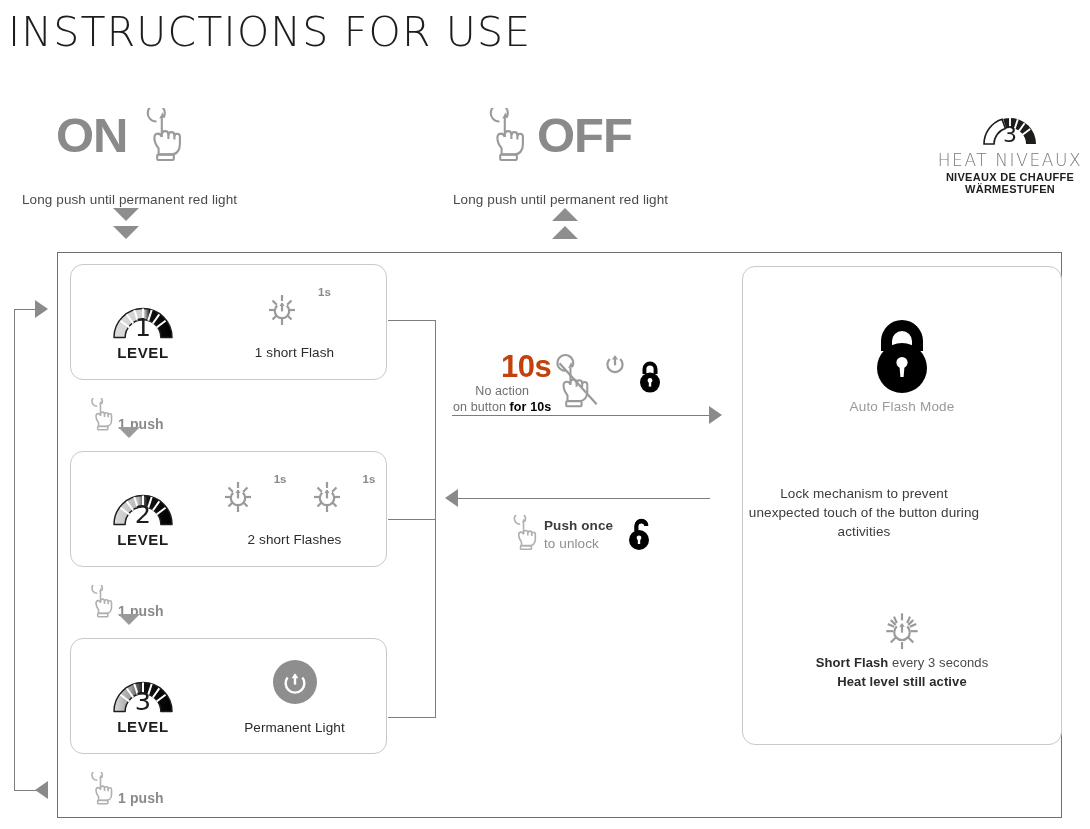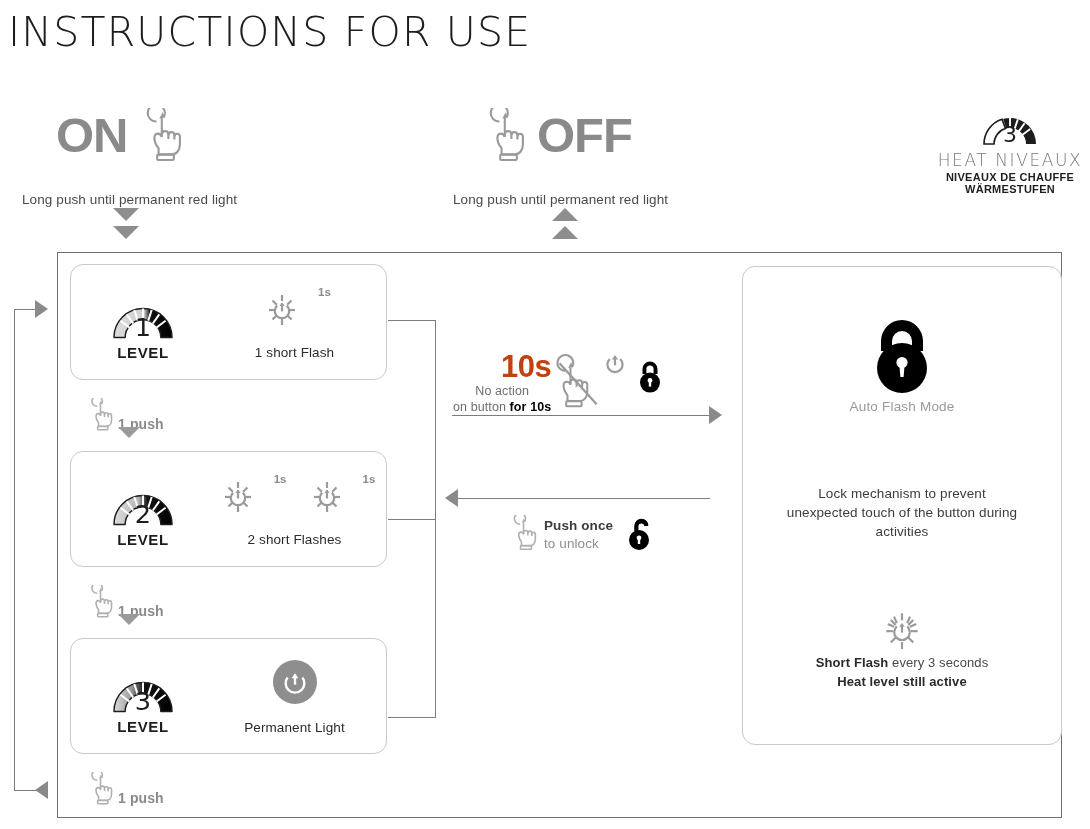--- a/index.html
+++ b/index.html
@@ -607,21 +607,21 @@
   <svg width="74" height="78" viewBox="0 0 74 78">
     <path d="M16 36 L16 26 A21 21 0 0 1 58 26 L58 36 L47 36 L47 26
              A10 10 0 0 0 27 26 L27 36 Z" fill="#000000"></path>
     <circle cx="37" cy="53" r="25" fill="#000000"></circle>
     <circle cx="37" cy="47.5" r="5.6" fill="#ffffff"></circle>
     <path d="M34.2 47.5 L39.8 47.5 L38.6 62 L35.4 62 Z" fill="#ffffff"></path>
   </svg>
 </div>
 <div class="abs" id="auto-lock-label" style="left:742px;top:399px;width:320px;">Auto Flash Mode</div>
 
-<div class="abs" id="lock-desc" style="left:782px;top:484px;width:240px;">Lock mechanism to prevent unexpected touch of the button during activities</div>
+<div class="abs" id="lock-desc" style="left:744px;top:484px;width:240px;">Lock mechanism to prevent unexpected touch of the button during activities</div>
 
 <div class="abs" style="left:742px;top:603px;width:320px;display:flex;justify-content:center;">
   <svg width="52" height="52" viewBox="0 0 48 48">
     <g stroke="#9a9a9a" stroke-width="2" fill="none">
       <line x1="24" y1="9.5" x2="24" y2="16"></line>
         <line x1="24" y1="36" x2="24" y2="42.5"></line>
       <line x1="9.5" y1="26" x2="16" y2="26"></line>
         <line x1="32" y1="26" x2="38.5" y2="26"></line>
       <line x1="13.6" y1="15.6" x2="18.2" y2="20.2"></line>
         <line x1="29.8" y1="31.8" x2="34.4" y2="36.4"></line>

